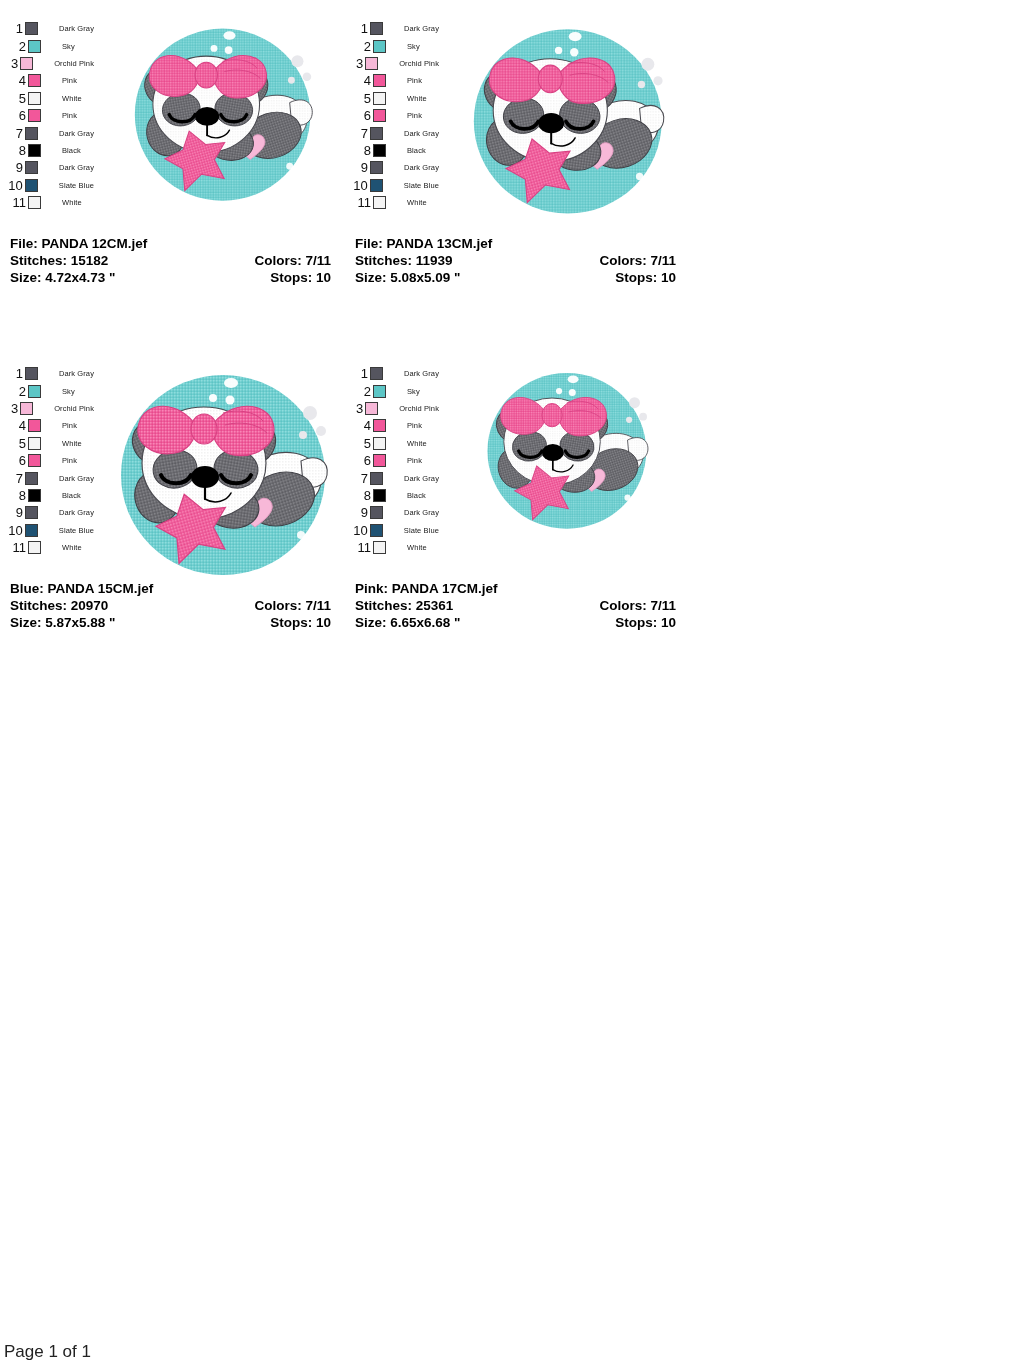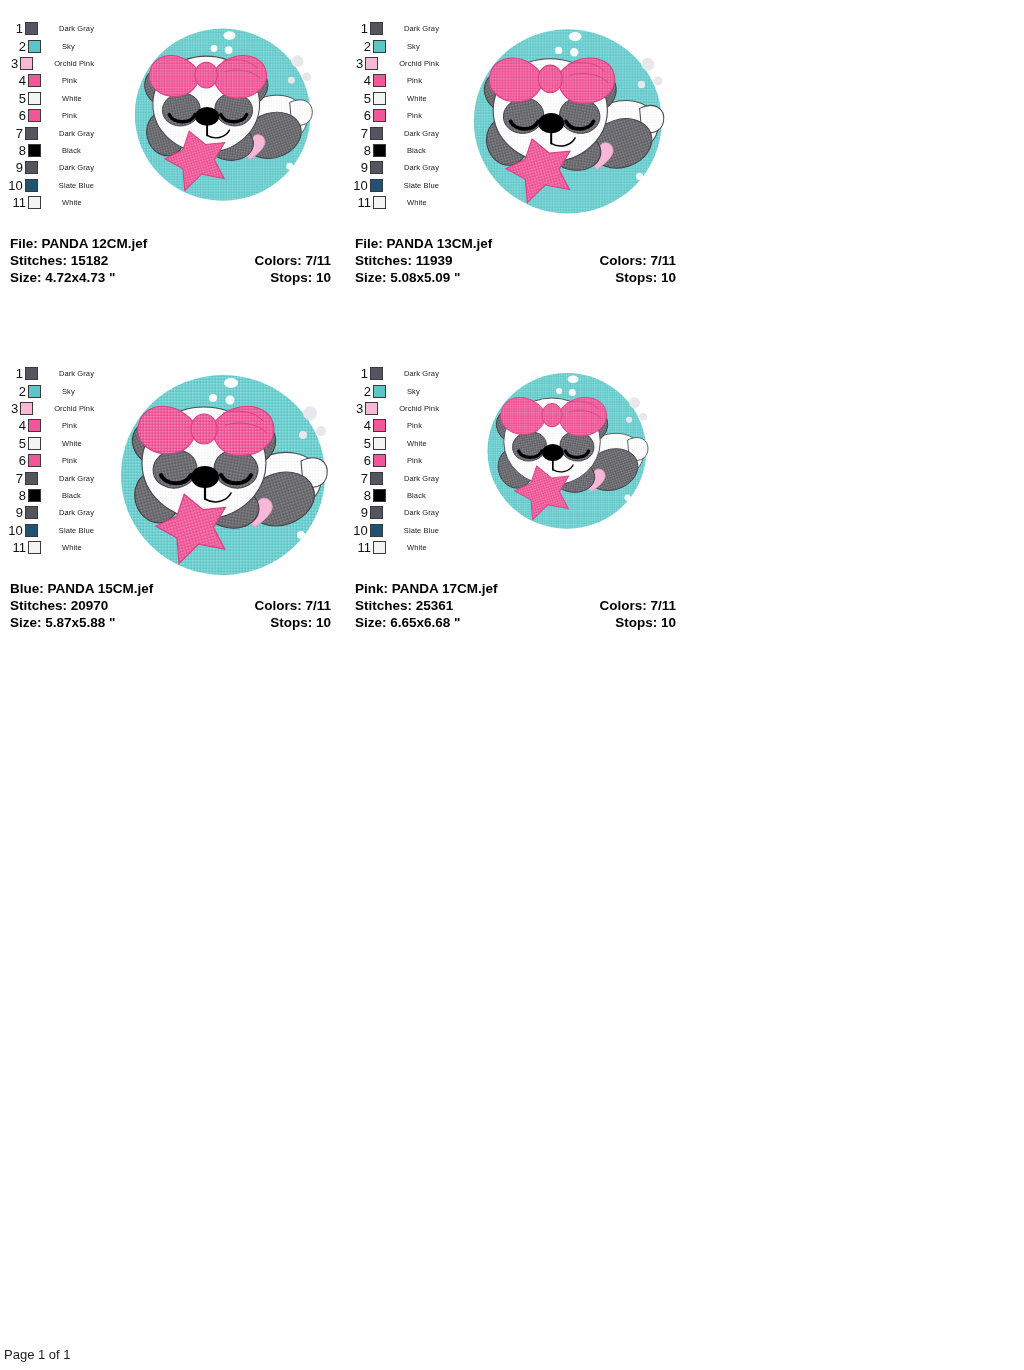--- a/index.html
+++ b/index.html
@@ -81,21 +81,21 @@
     line-height: 17px;
   }
   .info-line { display: flex; justify-content: space-between; white-space: nowrap; }
   .info-left { text-align: left; }
   .info-right { text-align: left; }
 
   .footer {
     position: absolute;
     left: 4px;
     bottom: 8px;
-    font-size: 13px;
+    font-size: 17px;
     color: #222;
   }
 </style>
 </head>
 <body>
 
 <div class="page">
 
   <div class="design-grid" id="grid">
   <div class="design-cell size-12">

